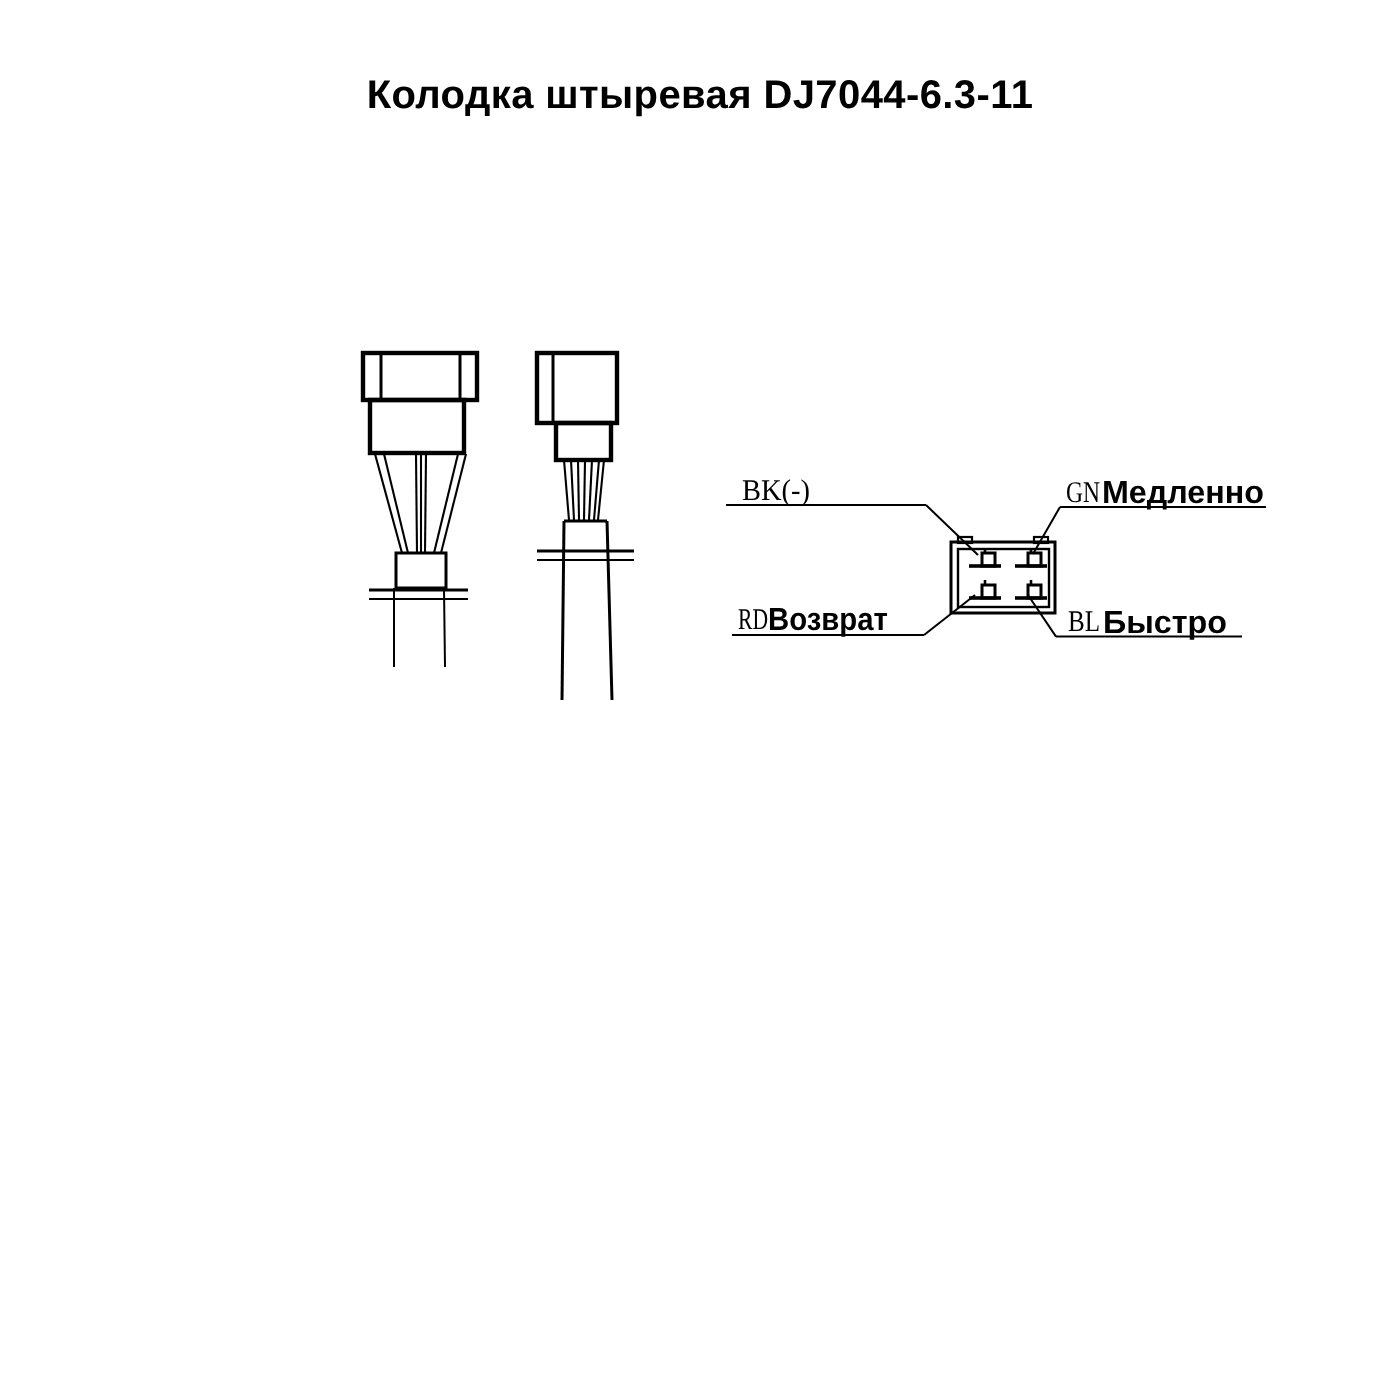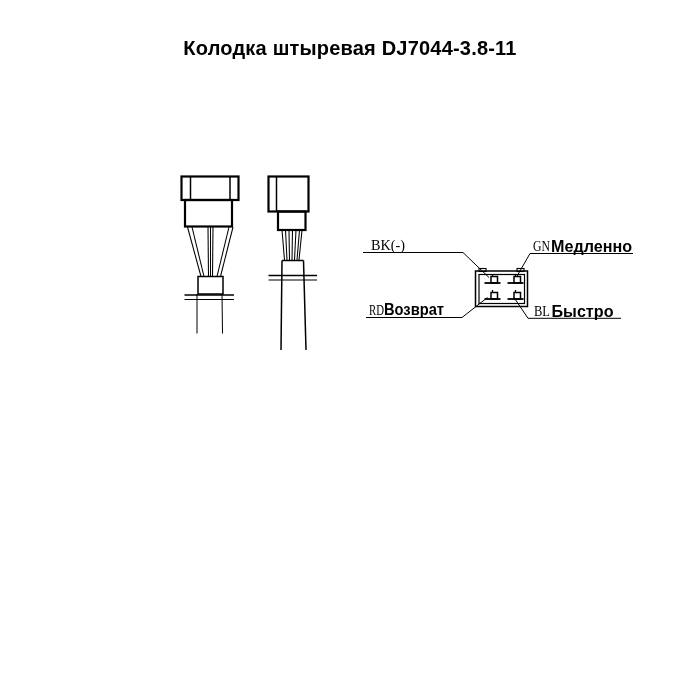--- a/index.html
+++ b/index.html
@@ -51,21 +51,21 @@
   .func-label {
     font-family: "Liberation Sans", sans-serif;
     font-size: 16px;
     font-weight: bold;
     fill: #000000;
   }
 </style>
 </head>
 <body>
 
-<h1 class="title">Колодка штыревая DJ7044-3.8-11</h1>
+<h1 class="title">Колодка штыревая DJ7044-6.3-11</h1>
 
 <svg class="diagram" width="700" height="700" viewBox="0 0 700 700">
 
   <g>
     <rect class="thick" x="181.5" y="176.5" width="57" height="23.5"></rect>
     <line class="med" x1="190.5" y1="176.5" x2="190.5" y2="200"></line>
     <line class="med" x1="230" y1="176.5" x2="230" y2="200"></line>
     <rect class="thick" x="185" y="200" width="47" height="26.5"></rect>
 
     <line class="wire" x1="187.5" y1="227" x2="201" y2="276.5"></line>

